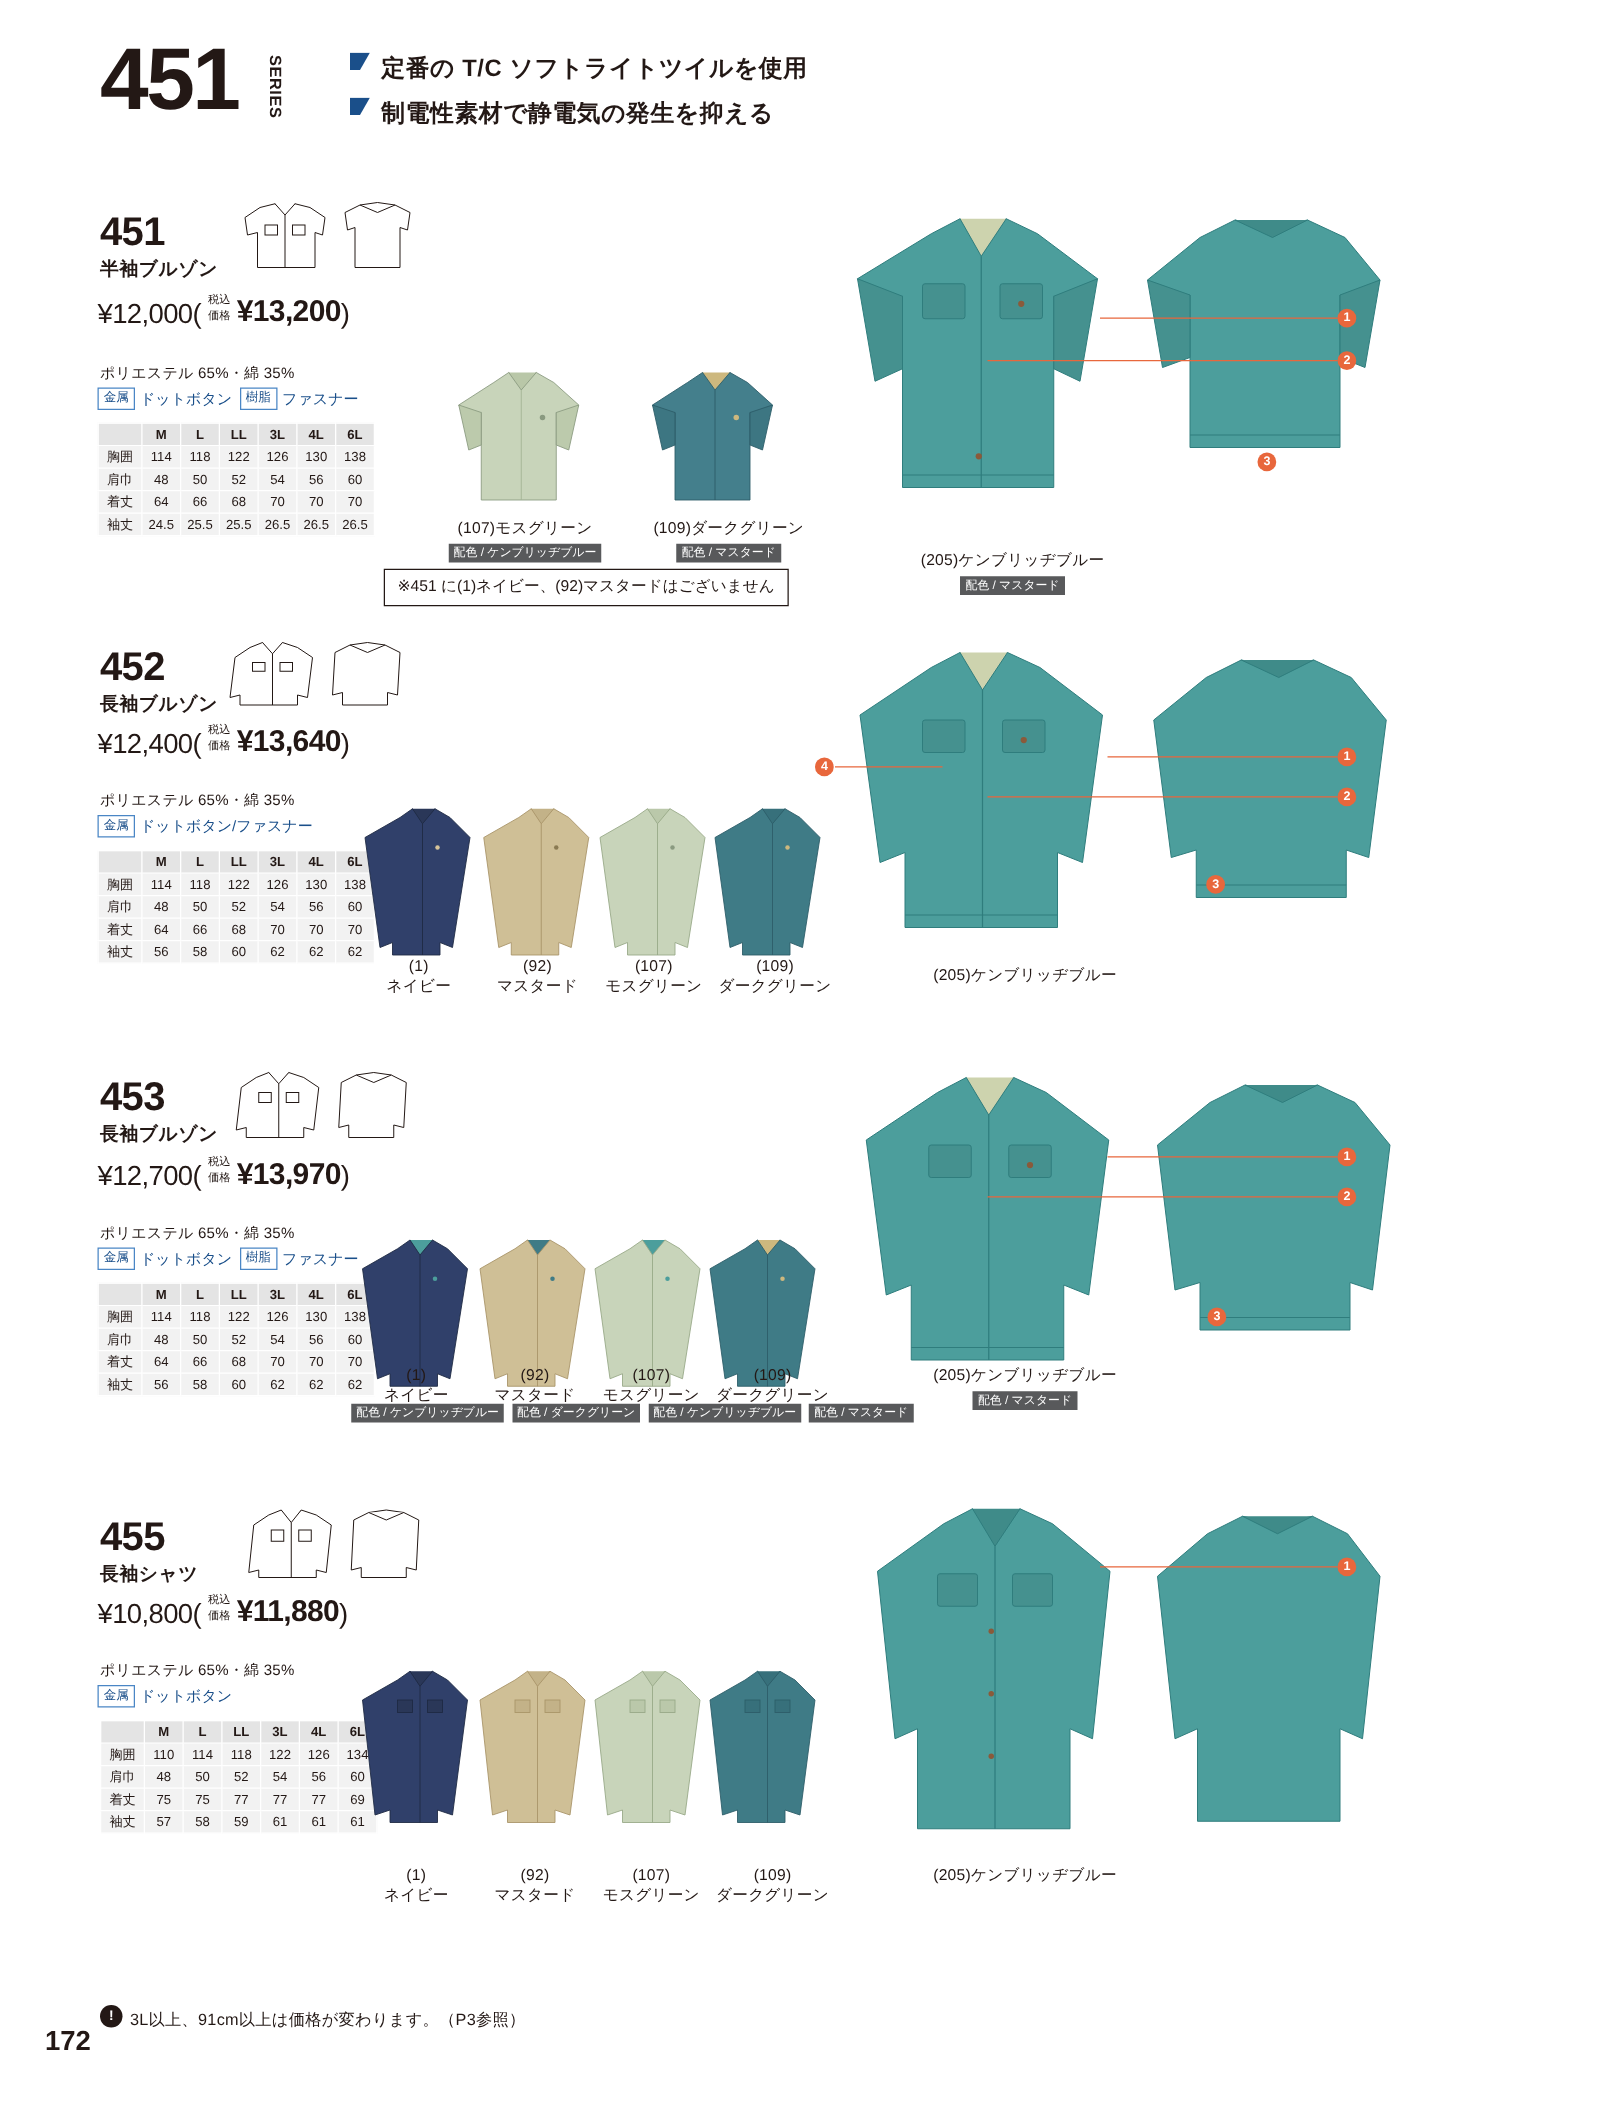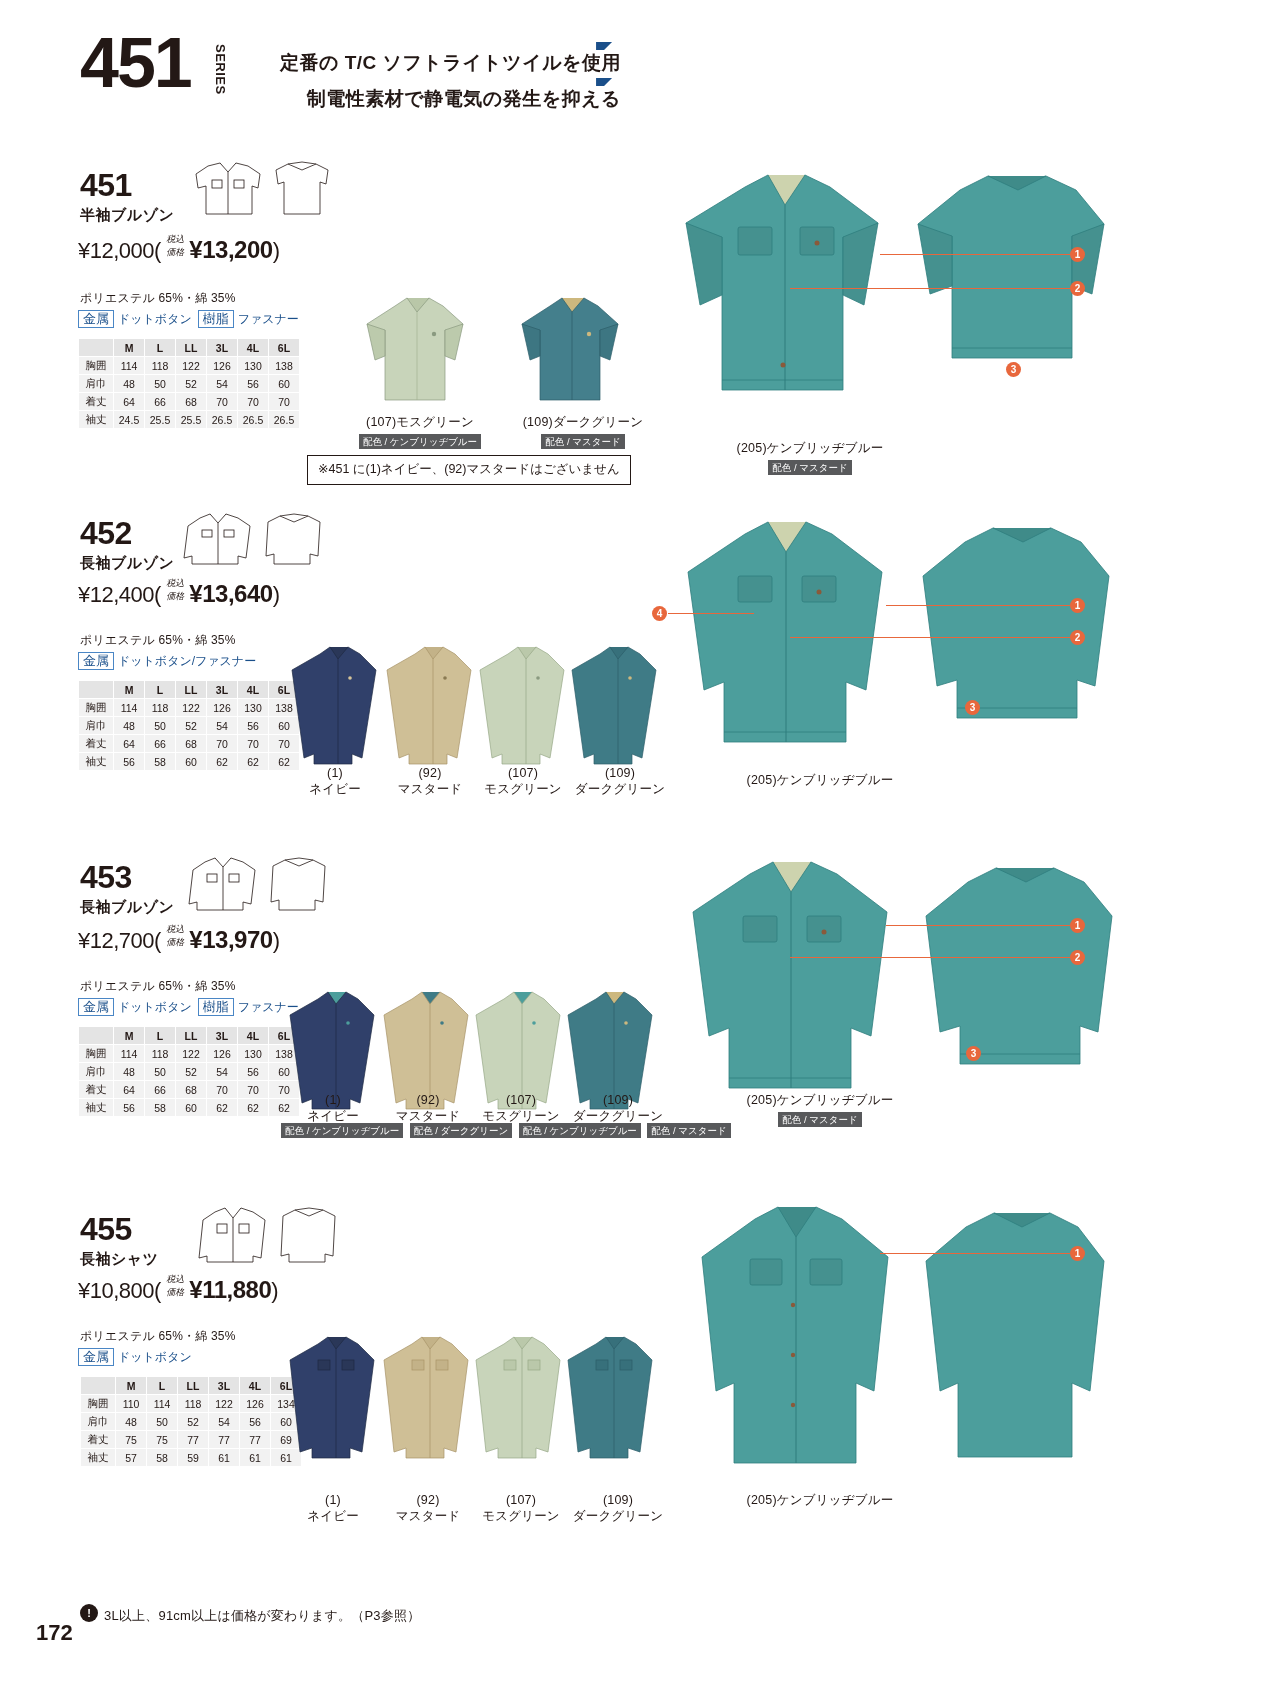--- a/index.html
+++ b/index.html
@@ -46,24 +46,23 @@
     writing-mode: vertical-rl;
     height: 56px;
   }
   .bullet-list {
     position: absolute;
     left: 200px;
     top: 14px;
   }
   .bullet-row {
     display: flex;
-    align-items: flex-end;
+    align-items: flex-start;
     height: 34px;
     margin-bottom: 2px;
-    flex-direction: column;
   }
   .bullet-mark {
     width: 16px;
     height: 14px;
     margin-right: 9px;
     background: #1a4f8a;
     clip-path: polygon(0 0, 100% 0, 50% 100%, 0 100%);
   }
   .bullet-text {
     font-size: 19px;
@@ -108,21 +107,20 @@
     font-size: 22px;
     font-weight: normal;
   }
   .price-tax-label {
     font-size: 9px;
     line-height: 10px;
     text-align: center;
     display: inline-block;
     padding: 0 2px;
     margin: 0 1px 3px 1px;
-    font-style: italic;
   }
   .price-tax {
     font-size: 24px;
     font-weight: bold;
     letter-spacing: -0.5px;
   }
   .material {
     position: absolute;
     left: 80px;
     font-size: 12px;
@@ -136,21 +134,21 @@
     display: flex;
     align-items: center;
     font-size: 11px;
   }
   .tag-box {
     border: 1px solid #4a86c5;
     color: #1a4f8a;
     padding: 1px 4px 2px 4px;
     margin-right: 4px;
     line-height: 13px;
-    font-size: 13px;
+    font-size: 10px;
   }
   .tag-text {
     color: #1a4f8a;
     margin-right: 6px;
     font-size: 12px;
     line-height: 14px;
   }
 
   
   .size-table {

